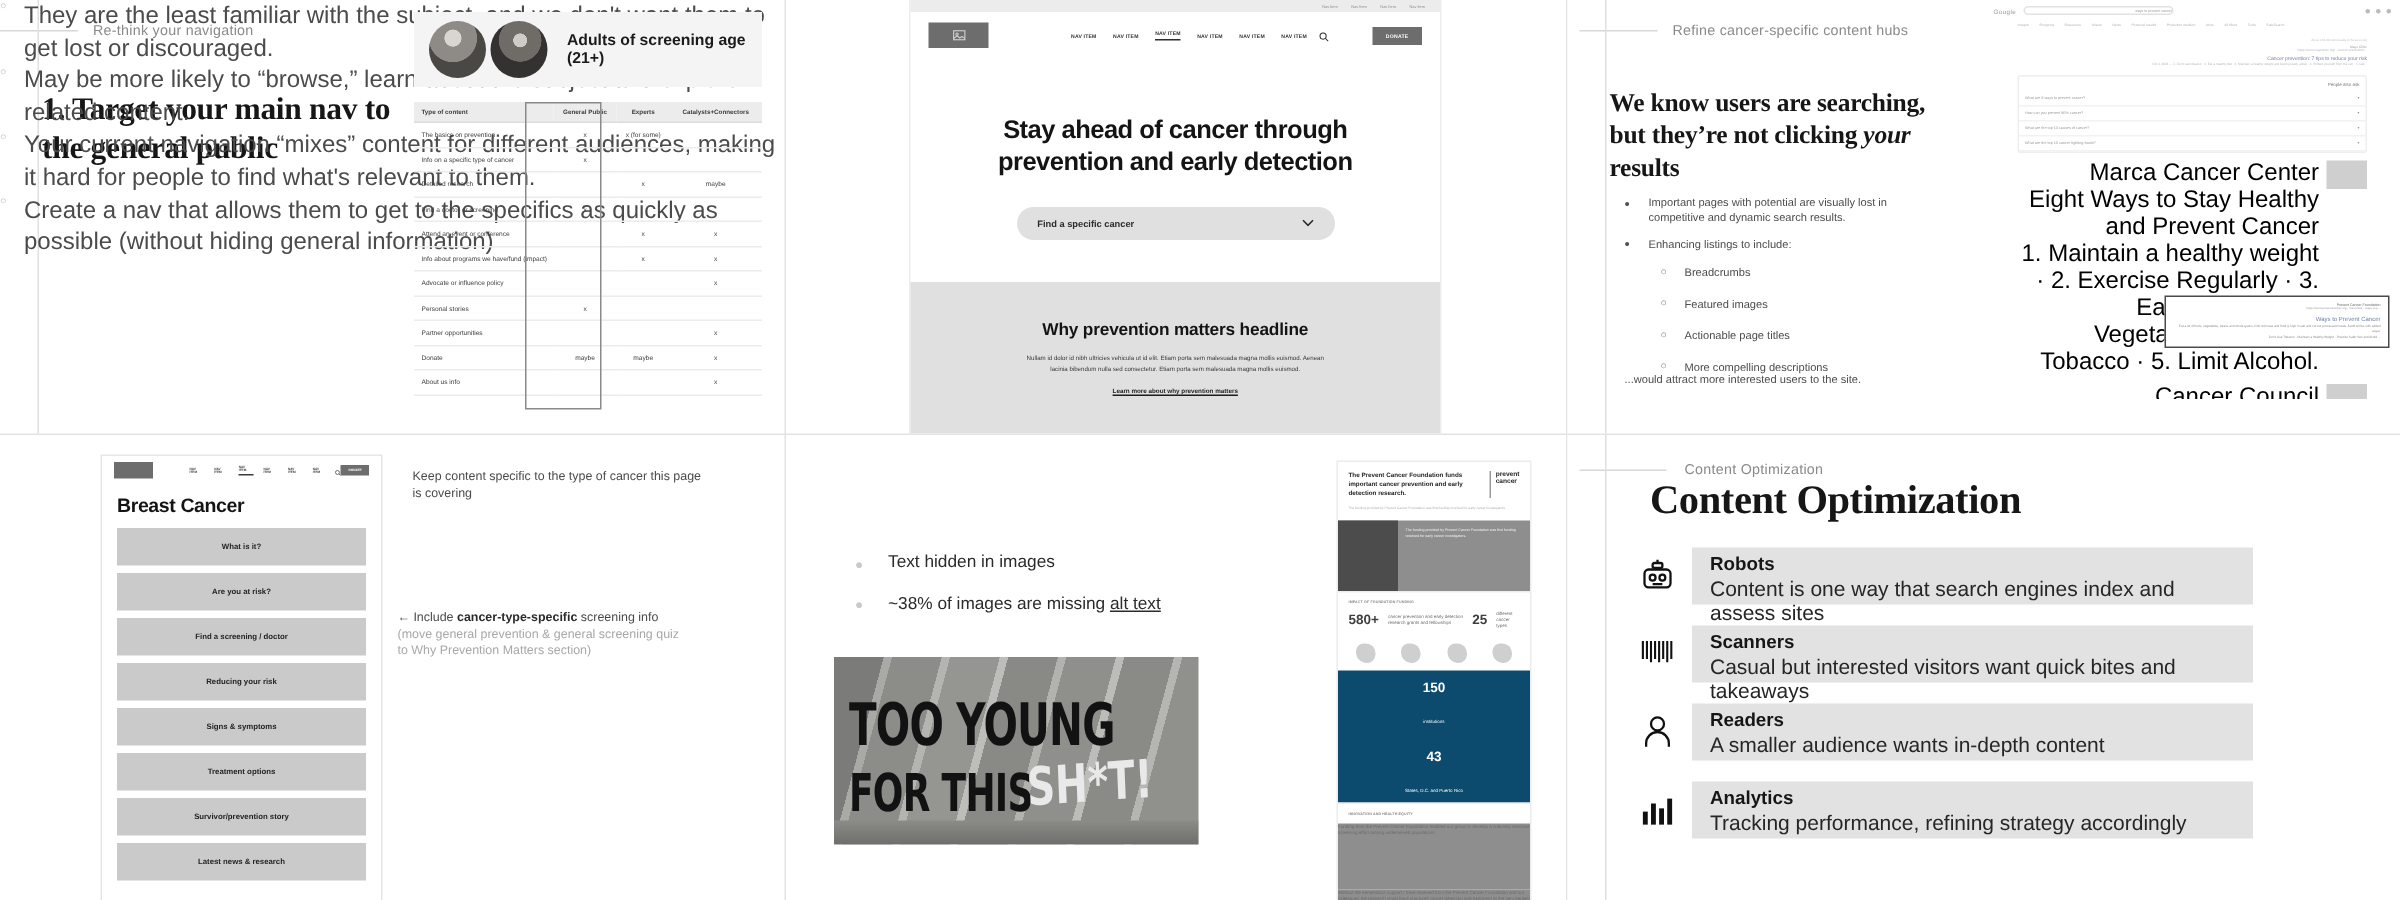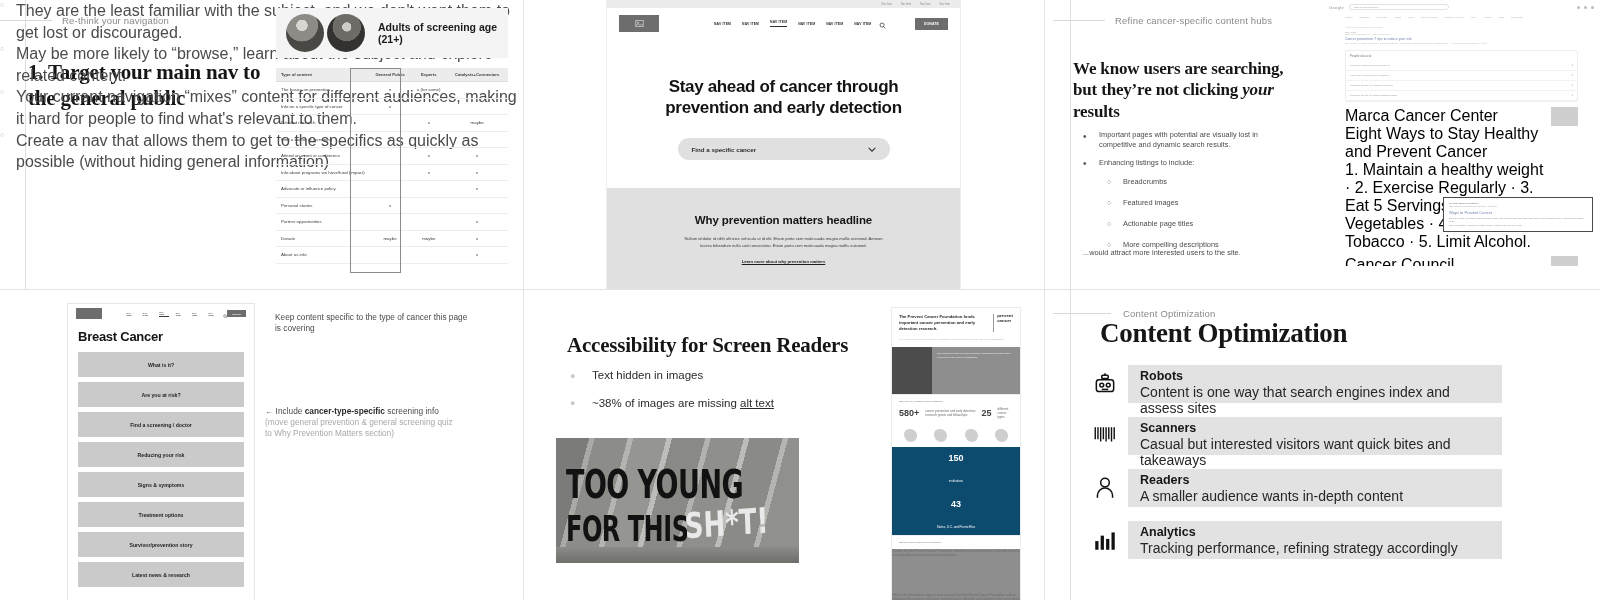--- a/index.html
+++ b/index.html
@@ -79,21 +79,21 @@
 
   
   #p3 .title { position:absolute; left:28px; top:58px; width:215px; font-size:17px; line-height:1.25;}
   #p3 .title i { font-family:"Liberation Serif", serif; font-style:italic;margin-top:21px; }
   #p3 .b1 { position:absolute; left:38px; top:130px; width:195px; font-size:7.4px; }
   #p3 .b1 li { margin-bottom:8px; }
   #p3 .b2 { position:absolute; left:62px; top:177px; width:170px; font-size:7.4px; }
   #p3 .b2 li { margin-bottom:11px; }
   #p3 .tail { position:absolute; left:38px; top:248px; font-size:7.4px; color:#4b4b4b; }
   #p3 .serp { position:absolute; left:278px; top:0; width:277px; height:266px;
-              background:#fff; overflow:hidden; }
+              background:#fff; overflow:hidden;text-align:right; }
   .gbar { display:flex; align-items:center; gap:5px; padding:4px 6px; }
   .glogo { font-size:4.2px; color:#9a9a9a; letter-spacing:.06em; }
   .gfield { flex:none; width:100px; height:6px; border:.4px solid #e2e2e2;
             border-radius:3px; font-size:2.4px; color:#9d9d9d; padding-left:4px;
             line-height:6px; }
   .gicons { margin-left:auto; display:flex; gap:4px; align-items:center; }
   .gicons i { width:3px; height:3px; background:#bbb; border-radius:50%; display:block;}
   .gtabs { display:flex; gap:7px; padding:2px 22px 3px; }
   .gtabs span { font-size:2.3px; color:#b2b2b2; }
   .sres { padding:2px 22px; }
@@ -477,21 +477,20 @@
 
     <div class="note" style="left:275px;top:22px;width:200px;">Keep content specific to the type of cancer this page is covering</div>
     <div class="note" style="left:265px;top:116px;width:195px;">
       <span>← Include </span><b>cancer-type-specific</b><span> screening info</span>
       <div class="sub">(move general prevention &amp; general screening quiz to Why Prevention Matters section)</div>
     </div>
 
   </div>
 
   <div class="panel" id="p5">
-    <h1 class="serif-h">Accessibility for Screen Readers</h1>
     <ul class="bul">
       <li><span>Text  hidden in images</span></li>
       <li><span>~38%  of images are missing </span><a href="#">alt text</a></li>
     </ul>
 
     <div class="photo">
       <div class="l1">TOO YOUNG</div>
       <div class="l2">FOR THIS</div>
       <div class="tag">SH*T!</div>
       <div class="floor"></div>

